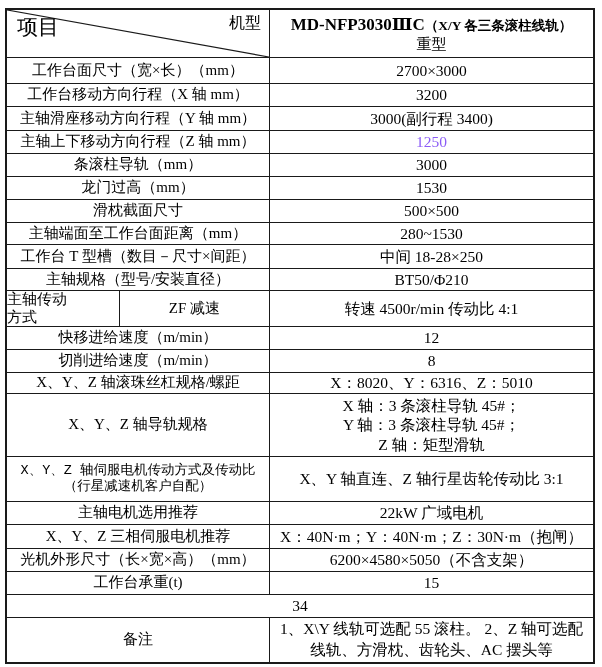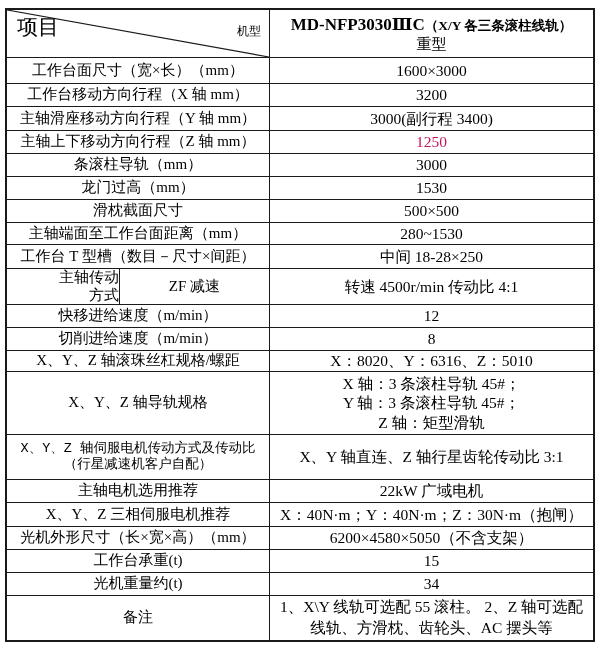--- a/index.html
+++ b/index.html
@@ -27,33 +27,33 @@
   .cell.left{width:263px;border-right:1px solid #1a1a1a;}
   .cell.right{flex:1;}
   .label-text{
     font-size:15px;line-height:1.15;white-space:nowrap;
   }
   .label-small{font-size:13.5px;font-family:Liberation Mono, monospace;}
   .value-text{
     font-size:15.5px;line-height:1.25;
   }
   .value-text.wrap{white-space:normal;padding:0 6px;line-height:1.35;}
-  .highlight{color:#be185d;}
+  .highlight{color:#8b5cf6;}
   
   .diag-cell{position:relative;align-items:stretch;justify-content:flex-start;}
   .diag-svg{position:absolute;left:0;top:0;width:100%;height:100%;}
   .diag-item{position:absolute;left:10px;top:3px;font-size:21px;}
-  .diag-model{position:absolute;right:8px;top:13px;font-size:12px;}
+  .diag-model{position:absolute;right:8px;top:3px;font-size:16px;}
   .model-line1{font-weight:bold;line-height:1.2;padding-top:2px;}
   .model-code{font-size:17px;}
   .model-note{font-size:13.5px;}
   .model-line2{font-weight:normal;font-size:15px;line-height:1.3;}
   
   .subcell-a{width:113px;border-right:1px solid #1a1a1a;box-sizing:border-box;
-    display:flex;flex-direction:column;justify-content:center;align-items:flex-end;}
+    display:flex;flex-direction:column;justify-content:center;align-items:flex-start;}
   .subcell-b{flex:1;display:flex;justify-content:center;align-items:center;}
   .split-left{flex-direction:row;align-items:stretch;padding:0;}
 </style>
 </head>
 <body>
 
 <div class="spec-table">
 
   <div class="row" style="height:48px">
     <div class="cell left diag-cell">
@@ -67,21 +67,21 @@
       <div class="model-line1"><span class="model-code">MD-NFP3030ⅢC</span><span class="model-note">（X/Y 各三条滚柱线轨）</span></div>
       <div class="model-line2">重型</div>
     </div>
   </div>
 
   <div class="row" style="height:26px">
     <div class="cell left">
         <span class="label-text">工作台面尺寸（宽×长）（mm）</span>
       </div>
     <div class="cell right">
-        <span class="value-text">1600×3000</span>
+        <span class="value-text">2700×3000</span>
       </div>
   </div>
 
   <div class="row" style="height:23px">
     <div class="cell left">
         <span class="label-text">工作台移动方向行程（X 轴 mm）</span>
       </div>
     <div class="cell right">
         <span class="value-text">3200</span>
       </div>
@@ -143,20 +143,28 @@
 
   <div class="row" style="height:24px">
     <div class="cell left">
         <span class="label-text">工作台 T 型槽（数目－尺寸×间距）</span>
       </div>
     <div class="cell right">
         <span class="value-text">中间 18-28×250</span>
       </div>
   </div>
 
+  <div class="row" style="height:22px">
+    <div class="cell left">
+        <span class="label-text">主轴规格（型号/安装直径）</span>
+      </div>
+    <div class="cell right">
+        <span class="value-text">BT50/Φ210</span>
+      </div>
+  </div>
 
   <div class="row" style="height:36px">
     <div class="cell left split-left">
       <div class="subcell-a">
         <span class="label-text">主轴传动</span>
         <span class="label-text">方式</span>
       </div>
       <div class="subcell-b">
         <span class="label-text">ZF 减速</span>
       </div>
@@ -244,23 +252,20 @@
   <div class="row" style="height:23px">
     <div class="cell left">
         <span class="label-text">工作台承重(t)</span>
       </div>
     <div class="cell right">
         <span class="value-text">15</span>
       </div>
   </div>
 
   <div class="row" style="height:23px">
-    <div class="cell left">
-        <span class="label-text">光机重量约(t)</span>
-      </div>
     <div class="cell right">
         <span class="value-text">34</span>
       </div>
   </div>
 
   <div class="row" style="height:44px">
     <div class="cell left">
         <span class="label-text">备注</span>
       </div>
     <div class="cell right">

